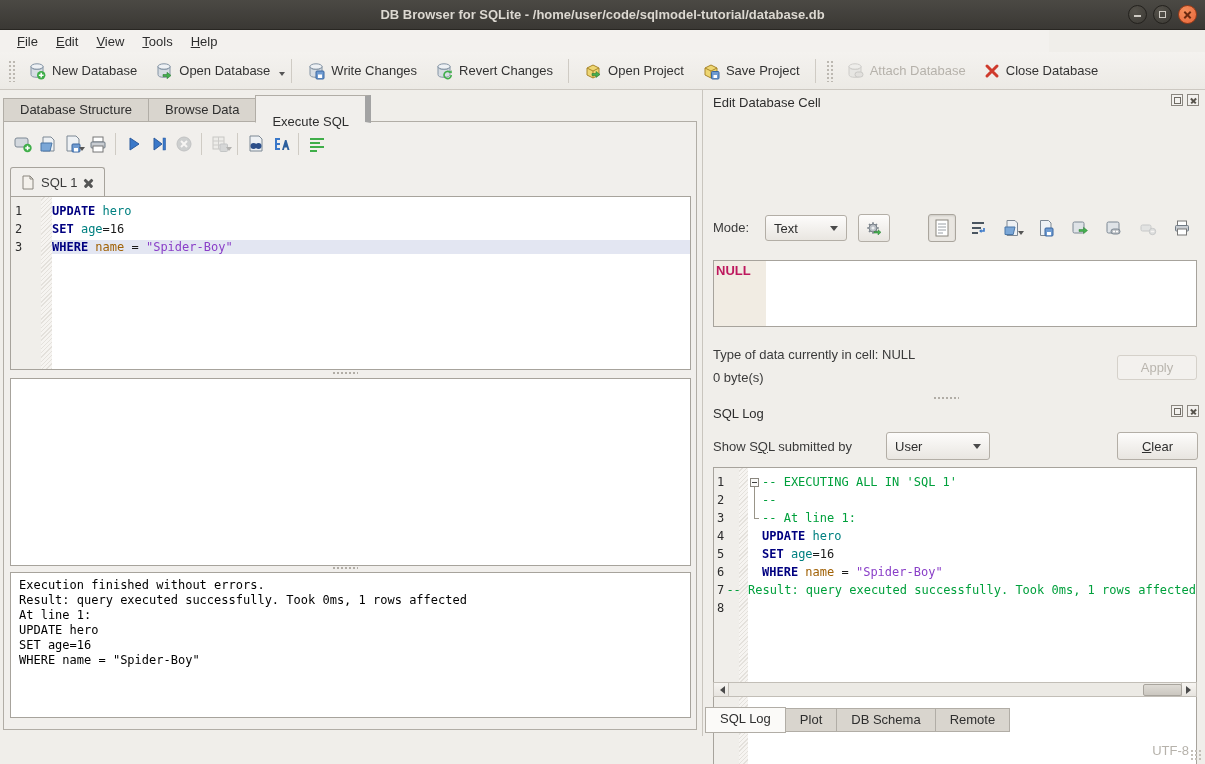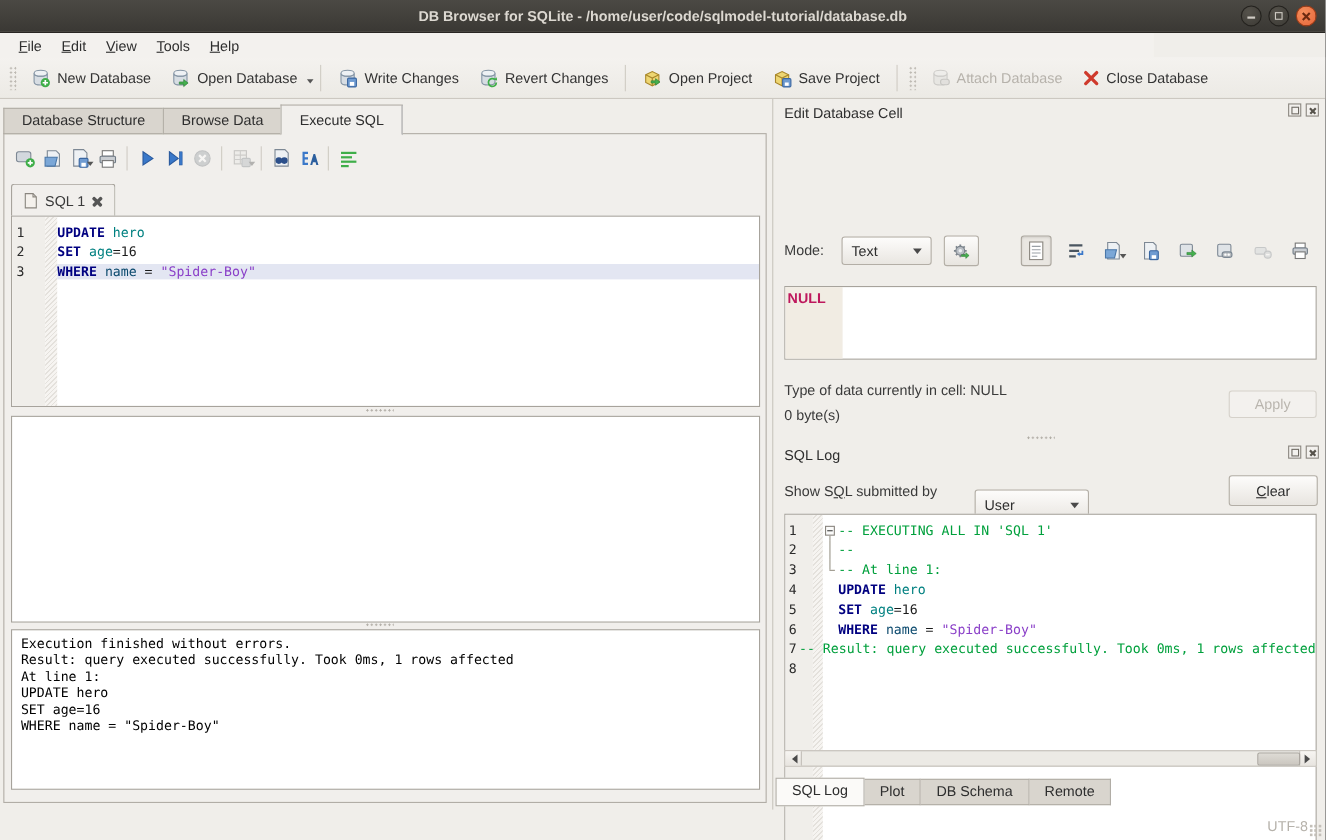--- a/index.html
+++ b/index.html
@@ -56,21 +56,21 @@
 
   
   .main { position:absolute; top:90px; left:0; width:1205px; height:646px; }
   .left-panel { position:absolute; left:0; top:0; width:702px; height:646px; }
   .right-panel { position:absolute; left:702px; top:0; width:503px; height:646px; border-left:1px solid #c9c5be; }
 
   
   .main-tabs { position:absolute; left:3px; top:4px; height:28px; display:flex; align-items:flex-end; z-index:3; }
   .mtab { height:24px; padding:3px 16px 0; background:#d9d5ce; border:1px solid #b1ada6; border-right:none; color:#2e2e2e; }
   .mtab:last-child { border-right:1px solid #b1ada6; }
-  .mtab.active { height:28px; padding-top:6px; background:#f1efec; border-right:1px solid #a3a3a3; margin-bottom:-1px; border-bottom:1px solid #f1efec; }
+  .mtab.active { height:28px; padding-top:18px; background:#f1efec; border-right:6px solid #a3a3a3; margin-bottom:-1px; border-bottom:1px solid #f1efec; }
 
   .frame { position:absolute; left:3px; top:31px; width:694px; height:609px;
            background:#f1efec; border:1px solid #b1ada6; }
 
   
   .sqltoolbar { position:absolute; left:6px; top:8px; height:28px; display:flex; align-items:center; }
   .ibtn { width:25px; height:24px; display:flex; align-items:center; justify-content:center; position:relative; }
   .ibtn.disabled { opacity:.4; }
   .ibtn .mini-caret { position:absolute; right:0px; bottom:2px; width:0; height:0; border:3px solid transparent; border-top:4px solid #555; }
   .vsep { width:1px; height:22px; background:#cfcbc4; margin:0 5px; }
@@ -89,21 +89,21 @@
                 background:#fff; border:1px solid #a7a39c; overflow:hidden; }
   .gutter-strip { position:absolute; left:0; top:0; bottom:0; width:30px; background:#f0eeea; }
   .hatch-strip  { position:absolute; left:30px; top:0; bottom:0; width:11px;
       background:repeating-linear-gradient(135deg,#f6f4f1 0 2px,#e4e1dc 2px 3px); }
   .code-rows { position:absolute; left:0; top:5px; right:0; }
   .crow { display:flex; height:18px; align-items:center; }
   .crow .ln { width:30px; text-align:left; padding-left:4px; font-family:"DejaVu Sans Mono",monospace; font-size:12px; color:#2b2b2b; }
   .crow .gap { width:11px; }
   .crow .code { flex:1; font-family:"DejaVu Sans Mono",monospace; font-size:12px; white-space:pre; }
   .crow.cur .code { background:#e3e6f2; }
-  .kw{color:#000080;font-weight:bold} .id{color:#008080} .fld{color:#0c4a6e}
+  .kw{color:#000080;font-weight:bold} .id{color:#008080} .fld{color:#a16207}
   .str{color:#8a3fc8} .cmt{color:#00a03c} .pl{color:#1a1a1a}
 
   .grip-dots { position:absolute; width:26px; height:5px;
     background-image:radial-gradient(#b1ada6 34%, transparent 36%); background-size:4px 4px;
     background-repeat:repeat-x; }
 
   .results-box { position:absolute; left:6px; top:256px; width:681px; height:188px;
                  background:#fff; border:1px solid #a7a39c; }
   .msg-box { position:absolute; left:6px; top:450px; width:681px; height:146px;
              background:#fff; border:1px solid #a7a39c; padding:5px 8px;
@@ -139,21 +139,21 @@
   .cell-box .nullcol { position:absolute; left:0; top:0; bottom:0; width:52px; background:#f1ece3; }
   .cell-box .nullval { position:absolute; left:2px; top:2px; font-family:Liberation Sans, sans-serif;
                        font-weight:bold; font-size:13px; color:#be185d; }
   .type-line { position:absolute; left:10px; top:167px; }
   .size-line { position:absolute; left:10px; top:190px; }
   .cellinfo { position:absolute; top:90px; left:0; width:503px; }
   .apply-btn { position:absolute; left:414px; top:175px; width:80px; height:25px; }
 
   .filter-row { position:absolute; top:341px; left:0; width:503px; height:30px; }
   .filter-label { position:absolute; left:10px; top:8px; }
-  .user-select { position:absolute; left:183px; top:1px; width:104px; height:28px;margin-top:13px; }
+  .user-select { position:absolute; left:183px; top:1px; width:104px; height:28px; }
   .clear-btn { position:absolute; left:414px; top:1px; width:81px; height:28px; }
 
   .log-box { position:absolute; left:10px; top:377px; width:484px; height:305px;
              background:#fff; border:1px solid #a7a39c; overflow:hidden; }
   .log-box .gutter-strip { width:25px; }
   .log-box .hatch-strip { left:25px; width:9px; }
   .lrow { display:flex; height:18px; align-items:center; }
   .lrow .ln { width:25px; padding-left:3px; font-family:"DejaVu Sans Mono",monospace; font-size:12px; color:#2b2b2b; }
   .lrow .hgap { width:9px; }
   .lrow .fold { width:14px; height:18px; position:relative; }

